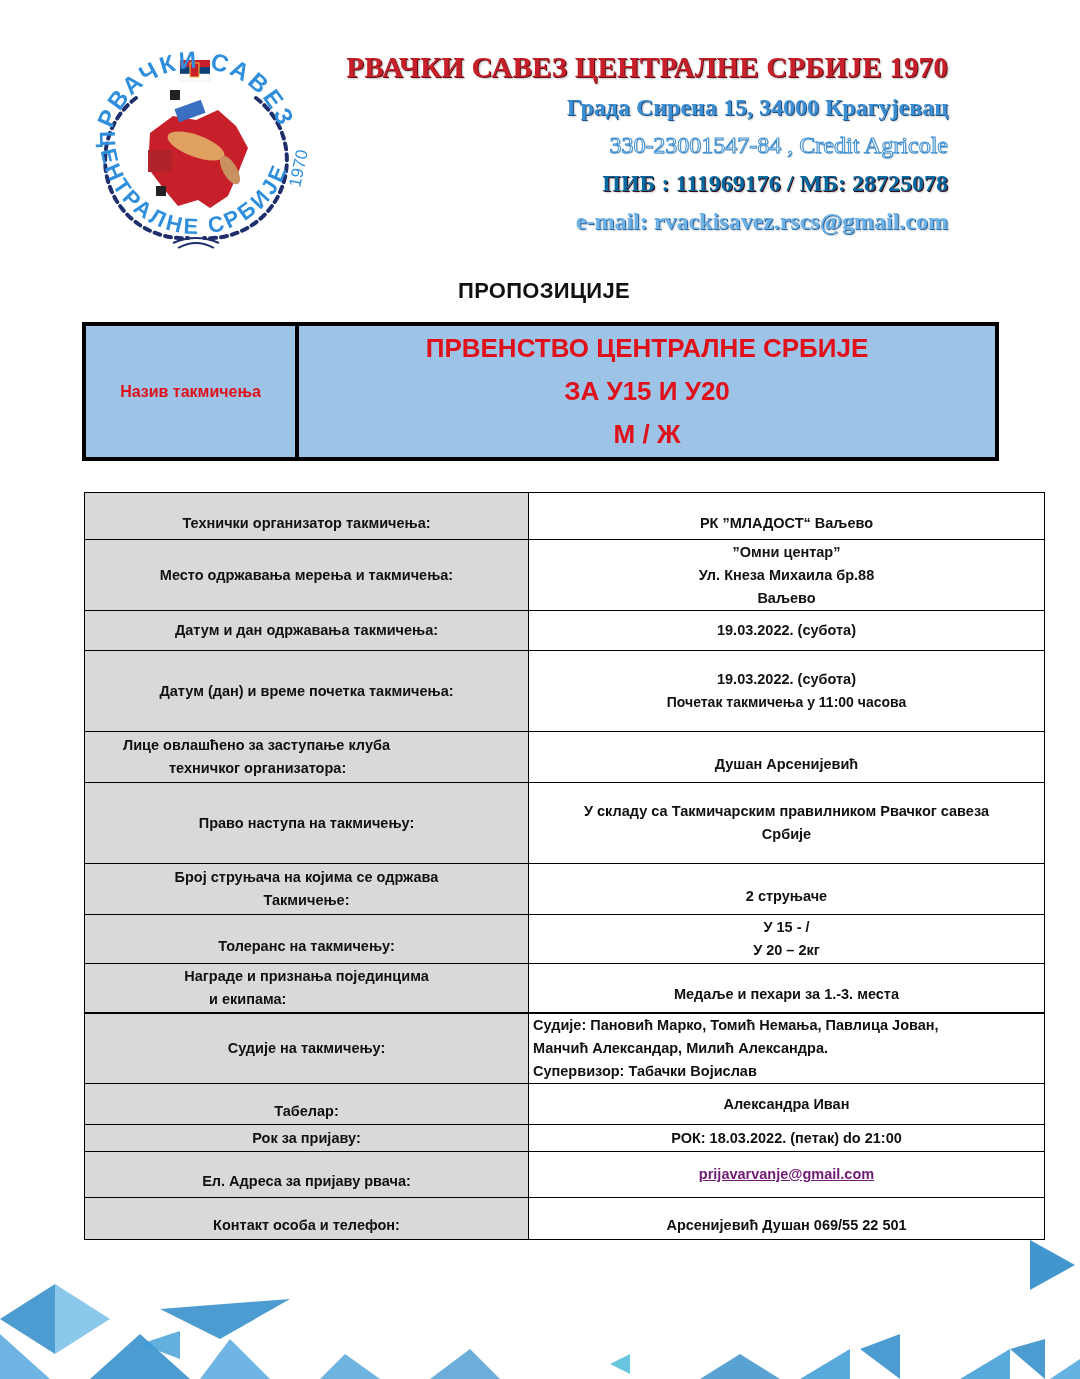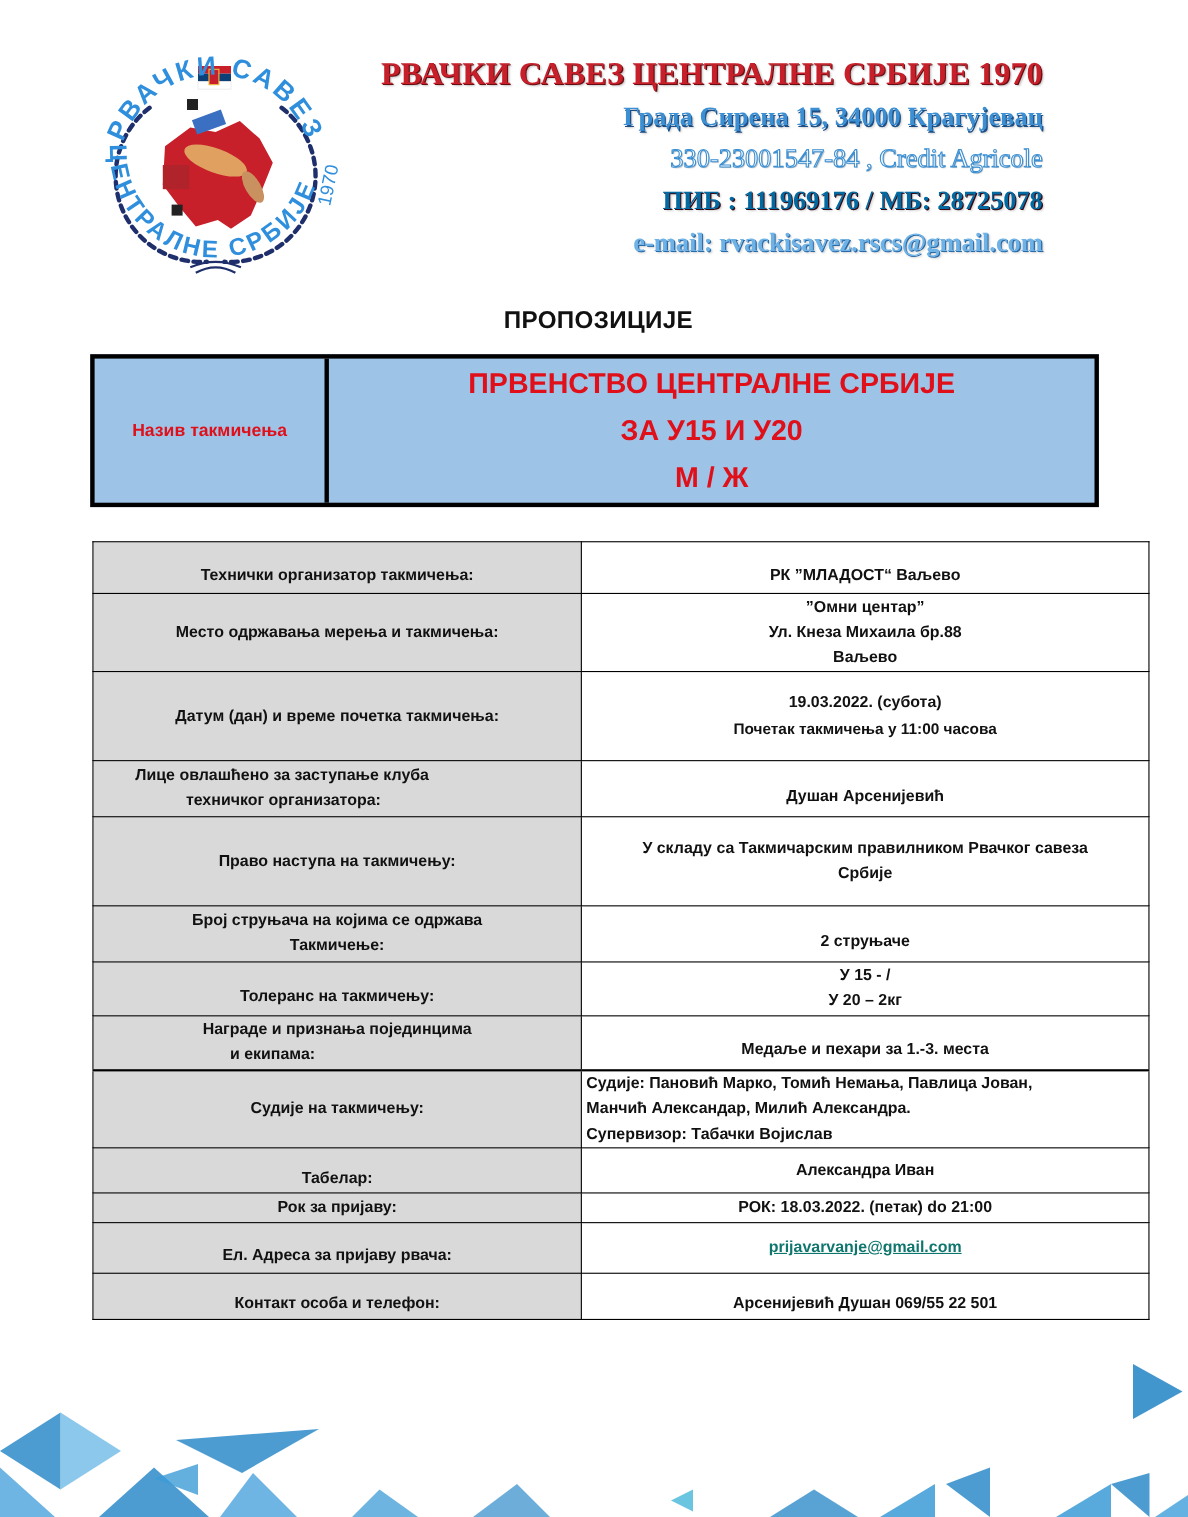--- a/index.html
+++ b/index.html
@@ -27,21 +27,21 @@
     .name-box .nb-value { flex:1; display:flex; flex-direction:column; align-items:center; justify-content:center; color:#e0101a; font-weight:bold; font-size:26px; line-height:43px; }
 
     
     .info-table { position:absolute; left:84px; top:492px; width:961px; border-collapse:collapse; font-size:14.5px; font-weight:bold; }
     .info-table td { border:1px solid #000; padding:0 6px; text-align:center; vertical-align:middle; line-height:23px; }
     .info-table td.k { width:399px; background:#d9d9d9; }
     .info-table td.v { background:#ffffff; }
     .info-table tr.thick-top td { border-top:2px solid #000; }
     .info-table td.v.left { text-align:left; padding-left:4px; }
     .pad-top { padding-top:14px !important; }
-    .link { color:#0f766e; text-decoration:underline; }
+    .link { color:#701a75; text-decoration:underline; }
     .sub { font-size:14px; }
 
     
     .decor { position:absolute; left:0; bottom:0; width:1080px; height:140px; z-index:0; }
     .decor-right { position:absolute; right:0; top:1225px; width:60px; height:80px; z-index:0; }
     .info-table, .name-box { z-index:1; }
   </style>
 </head>
 <body>
 
@@ -136,20 +136,24 @@
     <td class="v pad-top">РК ”МЛАДОСТ“ Ваљево</td>
   </tr>
   <tr style="height:71px;">
     <td class="k">Место одржавања мерења и такмичења:</td>
     <td class="v">
       <div>”Омни центар”</div>
       <div>Ул. Кнеза Михаила бр.88</div>
       <div>Ваљево</div>
     </td>
   </tr>
+  <tr style="height:40px;">
+    <td class="k">Датум и дан одржавања такмичења:</td>
+    <td class="v">19.03.2022. (субота)</td>
+  </tr>
   <tr style="height:81px;">
     <td class="k">Датум (дан) и време почетка такмичења:</td>
     <td class="v">
       <div>19.03.2022. (субота)</div>
       <div class="sub">Почетак такмичења у  11:00 часова</div>
     </td>
   </tr>
   <tr style="height:51px;margin-left:24px;">
     <td class="k" style="text-align:left; padding-left:38px;">
       <div>Лице овлашћено за заступање клуба</div>

